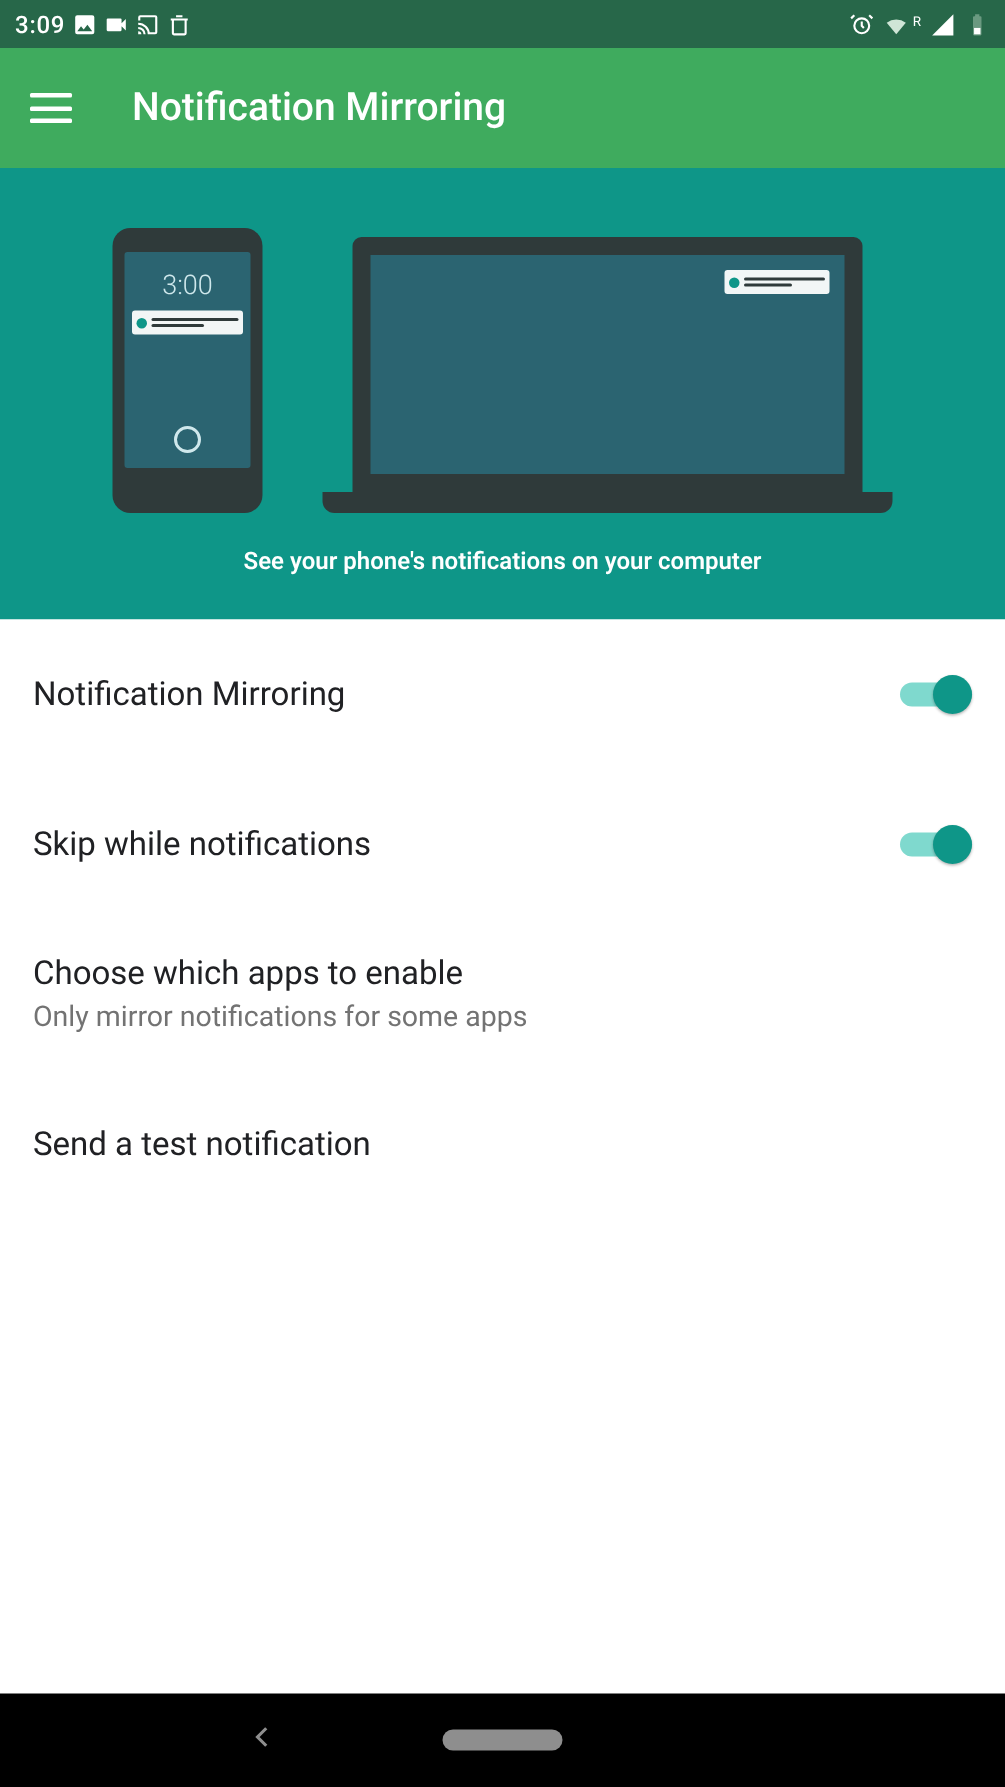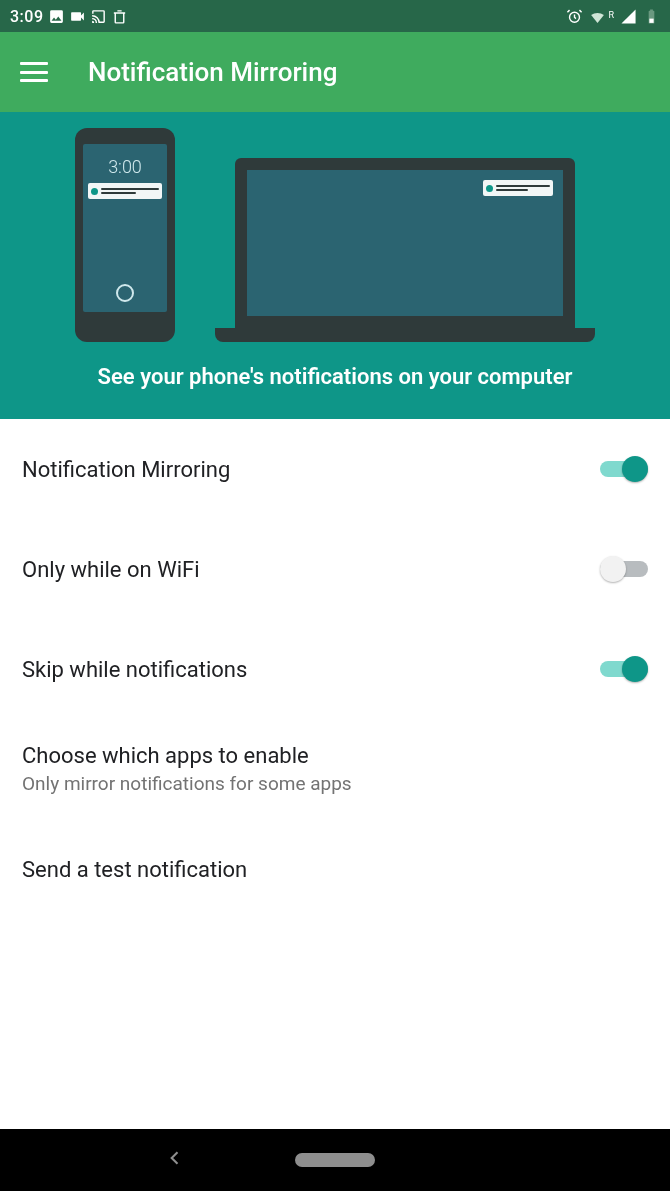--- a/index.html
+++ b/index.html
@@ -51,21 +51,21 @@
   .hero-illustration {
     height: 210px;
     display: flex;
     justify-content: center;
     align-items: flex-end;
     gap: 40px;
     margin-bottom: 22px;
   }
   .phone {
     width: 100px;
-    height: 214px;
+    height: 190px;
     background: #2f3a3a;
     border-radius: 12px;
     padding: 16px 8px 30px;
     display: flex;
     flex-direction: column;
   }
   .phone-screen {
     flex: 1;
     background: #2b6471;
     border-radius: 2px;
@@ -96,21 +96,21 @@
     position:absolute; top:10px; right:10px;
     width: 70px; height: 16px; background:#f2f6f6; border-radius:2px;
     display:flex; align-items:center; padding:2px 3px; gap:3px;
   }
   .laptop-notif .dot { width:7px; height:7px; border-radius:50%; background:#0e9688; }
   .laptop-notif .lines { flex:1; display:flex; flex-direction:column; gap:2px; }
   .laptop-notif .lines span { display:block; height:2px; background:#2f3a3a; border-radius:1px; }
   .laptop-notif .lines span:nth-child(2){ width:60%; }
   .laptop-base { width: 380px; height: 14px; background:#2f3a3a; border-radius: 0 0 8px 8px; }
 
-  .hero-text { font-size: 22px; font-weight: 600; }
+  .hero-text { font-size: 16px; font-weight: 600; }
 
   
   .settings { flex: 1; background:#fff; padding: 0 22px; }
   .row {
     display:flex; align-items:center; min-height: 100px;
   }
   .row .texts { flex:1; padding-right: 20px; }
   .row .title { font-size: 22px; color:#202124; }
   .row .sub { font-size: 19px; color:#737373; margin-top: 4px; }
 
@@ -231,29 +231,20 @@
       <div class="texts">
         <div class="title">Notification Mirroring</div>
       </div>
       <div class="switch on">
         <div class="track"></div>
         <div class="thumb"></div>
       </div>
     </div>
     <div class="row">
       <div class="texts">
-        <div class="title">Only while on WiFi</div>
-      </div>
-      <div class="switch off">
-        <div class="track"></div>
-        <div class="thumb"></div>
-      </div>
-    </div>
-    <div class="row">
-      <div class="texts">
         <div class="title">Skip while notifications</div>
       </div>
       <div class="switch on">
         <div class="track"></div>
         <div class="thumb"></div>
       </div>
     </div>
     <div class="row">
       <div class="texts">
         <div class="title">Choose which apps to enable</div>

